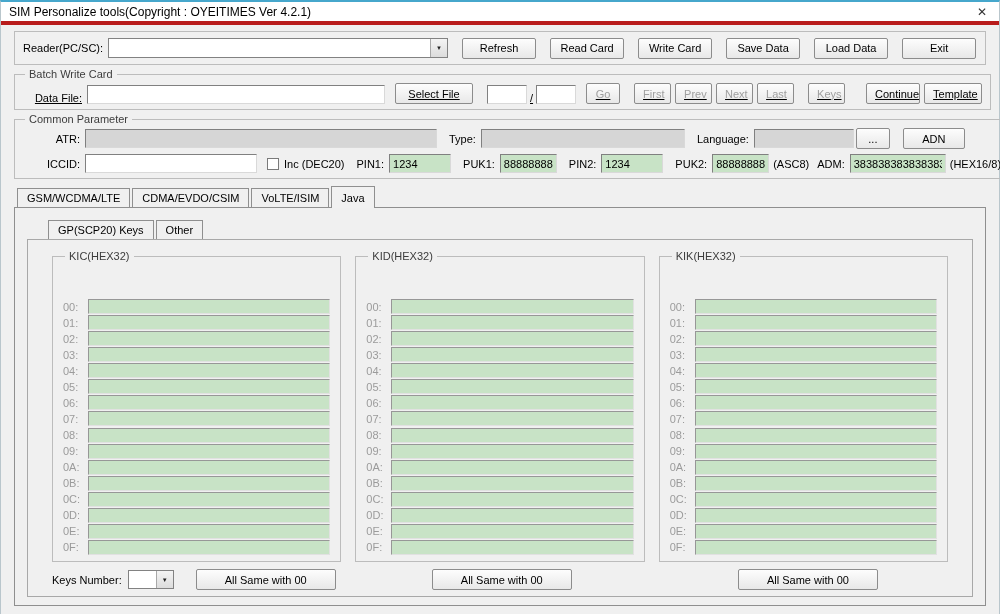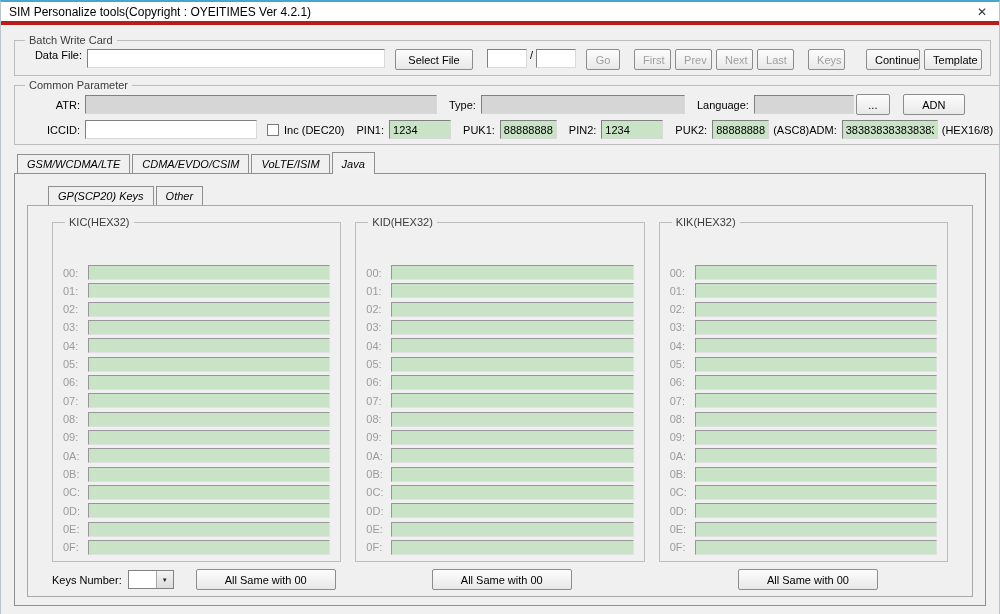--- a/index.html
+++ b/index.html
@@ -90,21 +90,21 @@
   .reader-frame {
     border: 1px solid #bcbcbc;
     height: 34px; flex: 0 0 auto;
     display: flex; align-items: center;
     padding: 0 8px;
   }
   .reader-frame .lbl { margin-right: 5px; }
   .reader-combo { width: 340px; }
   .reader-frame .btn { width: 74px; margin-left: 14px; }
   .batch-fieldset { margin-top: 3px; flex: 0 0 auto; }
-  .batch-row { display: flex; align-items: flex-start; }
+  .batch-row { display: flex; align-items: flex-end; text-decoration: underline; }
   .batch-row .lbl-datafile { width: 64px; text-align: right; padding-right: 5px; }
   .datafile-input { width: 298px; }
   .select-file-btn { width: 78px; margin-left: 10px; }
   .page-input { width: 40px; margin-left: 14px; text-align: center; }
   .sep { margin: 0 3px; }
   .total-input { width: 40px; text-align: center; }
   .go-btn { width: 34px; margin-left: 10px; }
   .nav-btn { width: 37px; margin-left: 4px; }
   .first-btn { margin-left: 14px; }
   .find-btn { width: 37px; margin-left: 14px; }
@@ -119,38 +119,37 @@
   .lang-field { width: 100px; margin-left: 5px; }
   .browse-btn { width: 34px; margin-left: 2px; }
   .adn-btn { width: 62px; margin-left: 13px; }
   .iccid-input { width: 172px; }
   .inc-check { margin-left: 10px; }
   .inc-label { margin-left: 5px; }
   .pin-green { width: 62px; margin-left: 5px; }
   .puk-green { width: 57px; margin-left: 5px; }
   .adm-green { width: 96px; margin-left: 5px; }
   .ml12 { margin-left: 12px; }
-  .ml8 { }
+  .ml8 { margin-left: 8px; }
   .ml4 { margin-left: 4px; }
   
   .tabs {
     display: flex; align-items: flex-end;
     padding-left: 3px;
     position: relative; z-index: 2;
     flex: 0 0 auto;
   }
   .main-tabs { margin-top: 7px; }
   .tab {
     border: 1px solid #8f8f8f; border-bottom: none;
     background: #f0f0f0;
     padding: 3px 9px;
     margin-right: 2px;
     white-space: nowrap;
     position: relative;
-    font-style: italic;
   }
   .tab.selected {
     background: #f1f1f1;
     padding-top: 5px;
     margin-bottom: -1px;
     padding-bottom: 4px;
     z-index: 3;
   }
   .panel {
     flex: 1; min-height: 0;
@@ -217,20 +216,33 @@
 
 <div class="window">
 
   <div class="titlebar">
     <span>SIM Personalize tools(Copyright : OYEITIMES Ver 4.2.1)</span>
     <span class="close">✕</span>
   </div>
 
   <div class="main-area">
 
+    <div class="reader-frame">
+      <span class="lbl">Reader(PC/SC):</span>
+      <div class="combo reader-combo">
+        <div class="combo-field"></div>
+        <div class="combo-arrow">▼</div>
+      </div>
+      <button class="btn">Refresh</button>
+      <button class="btn">Read Card</button>
+      <button class="btn">Write Card</button>
+      <button class="btn">Save Data</button>
+      <button class="btn">Load Data</button>
+      <button class="btn">Exit</button>
+    </div>
 
     <fieldset class="batch-fieldset">
       <legend>Batch Write Card</legend>
       <div class="batch-row">
         <span class="lbl lbl-datafile">Data File:</span>
         <input class="txt datafile-input" value="" style="">
         <button class="btn select-file-btn">Select File</button>
         <input class="txt page-input" value="" style="">
         <span class="sep">/</span>
         <input class="txt total-input" value="" style="">

